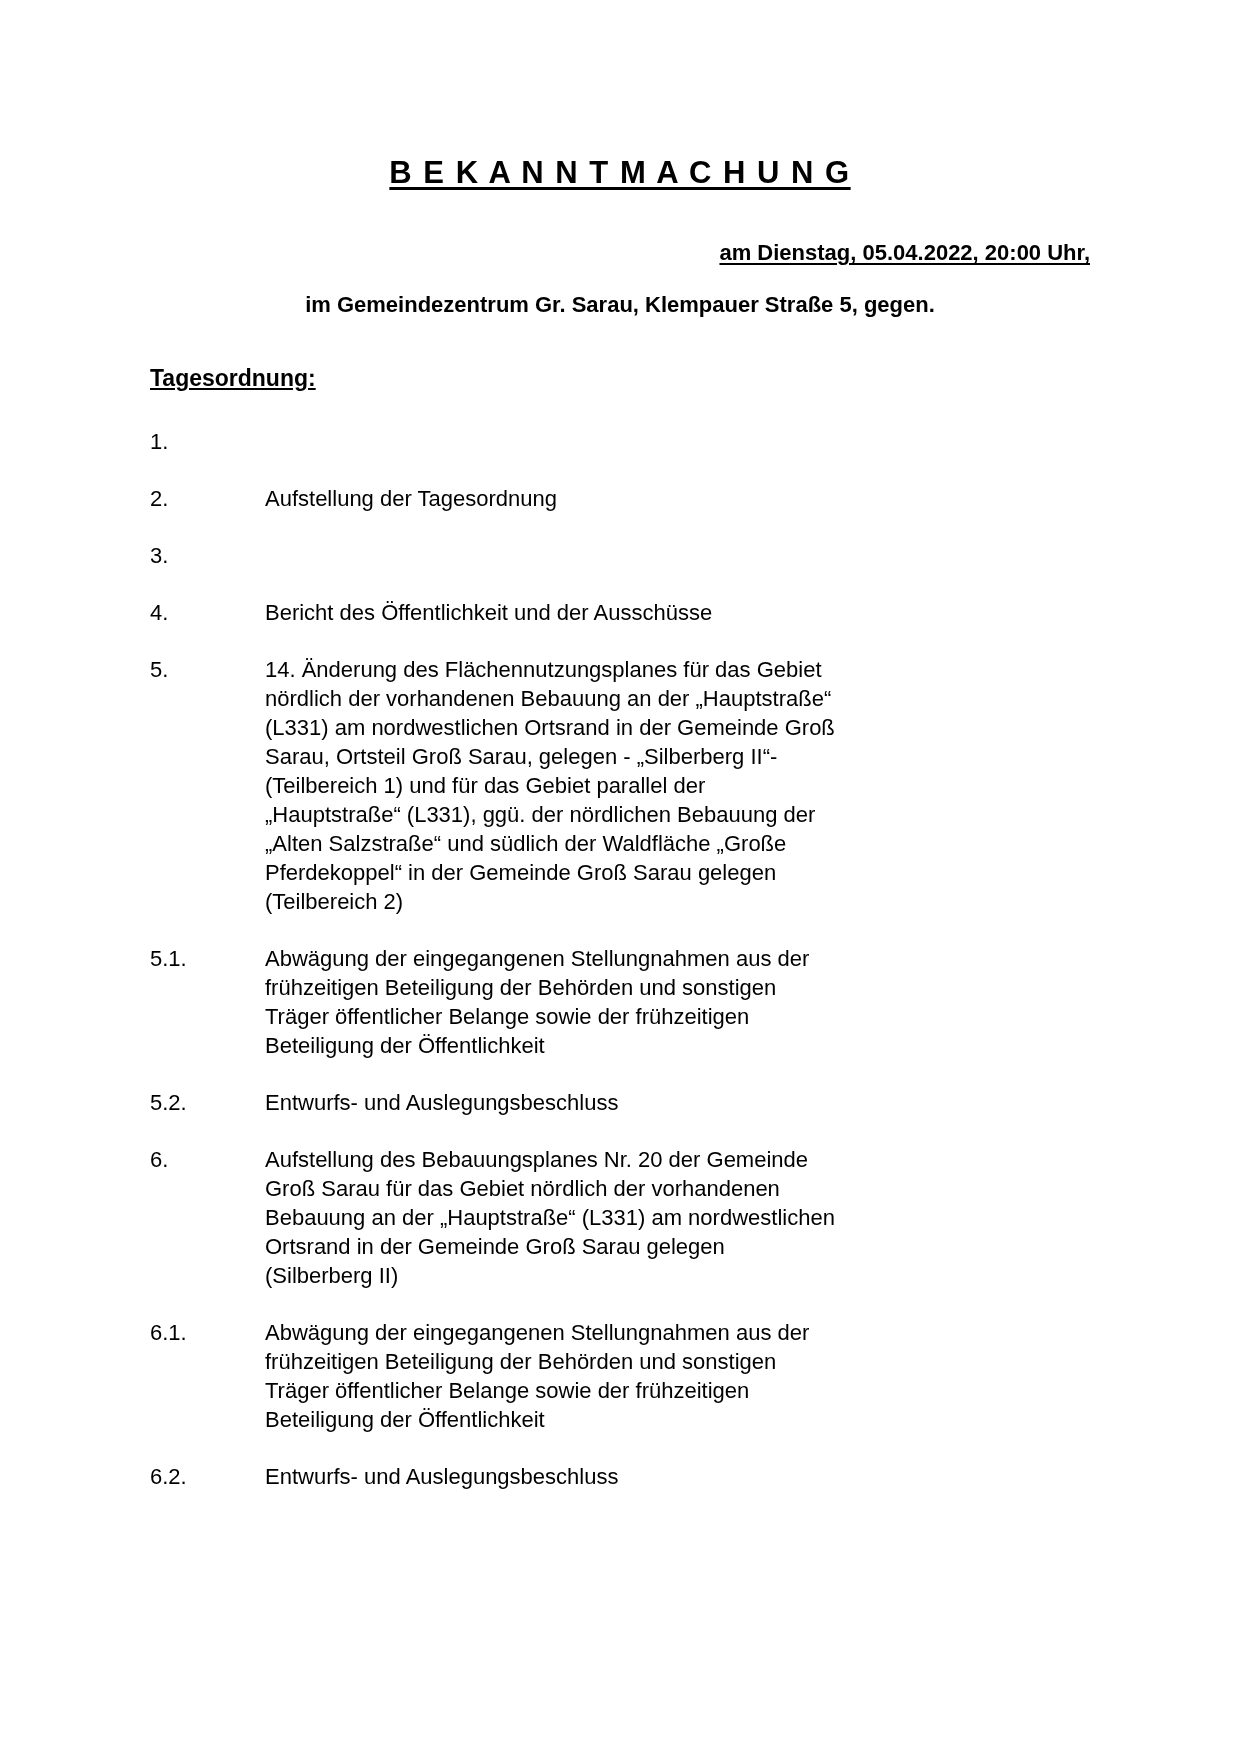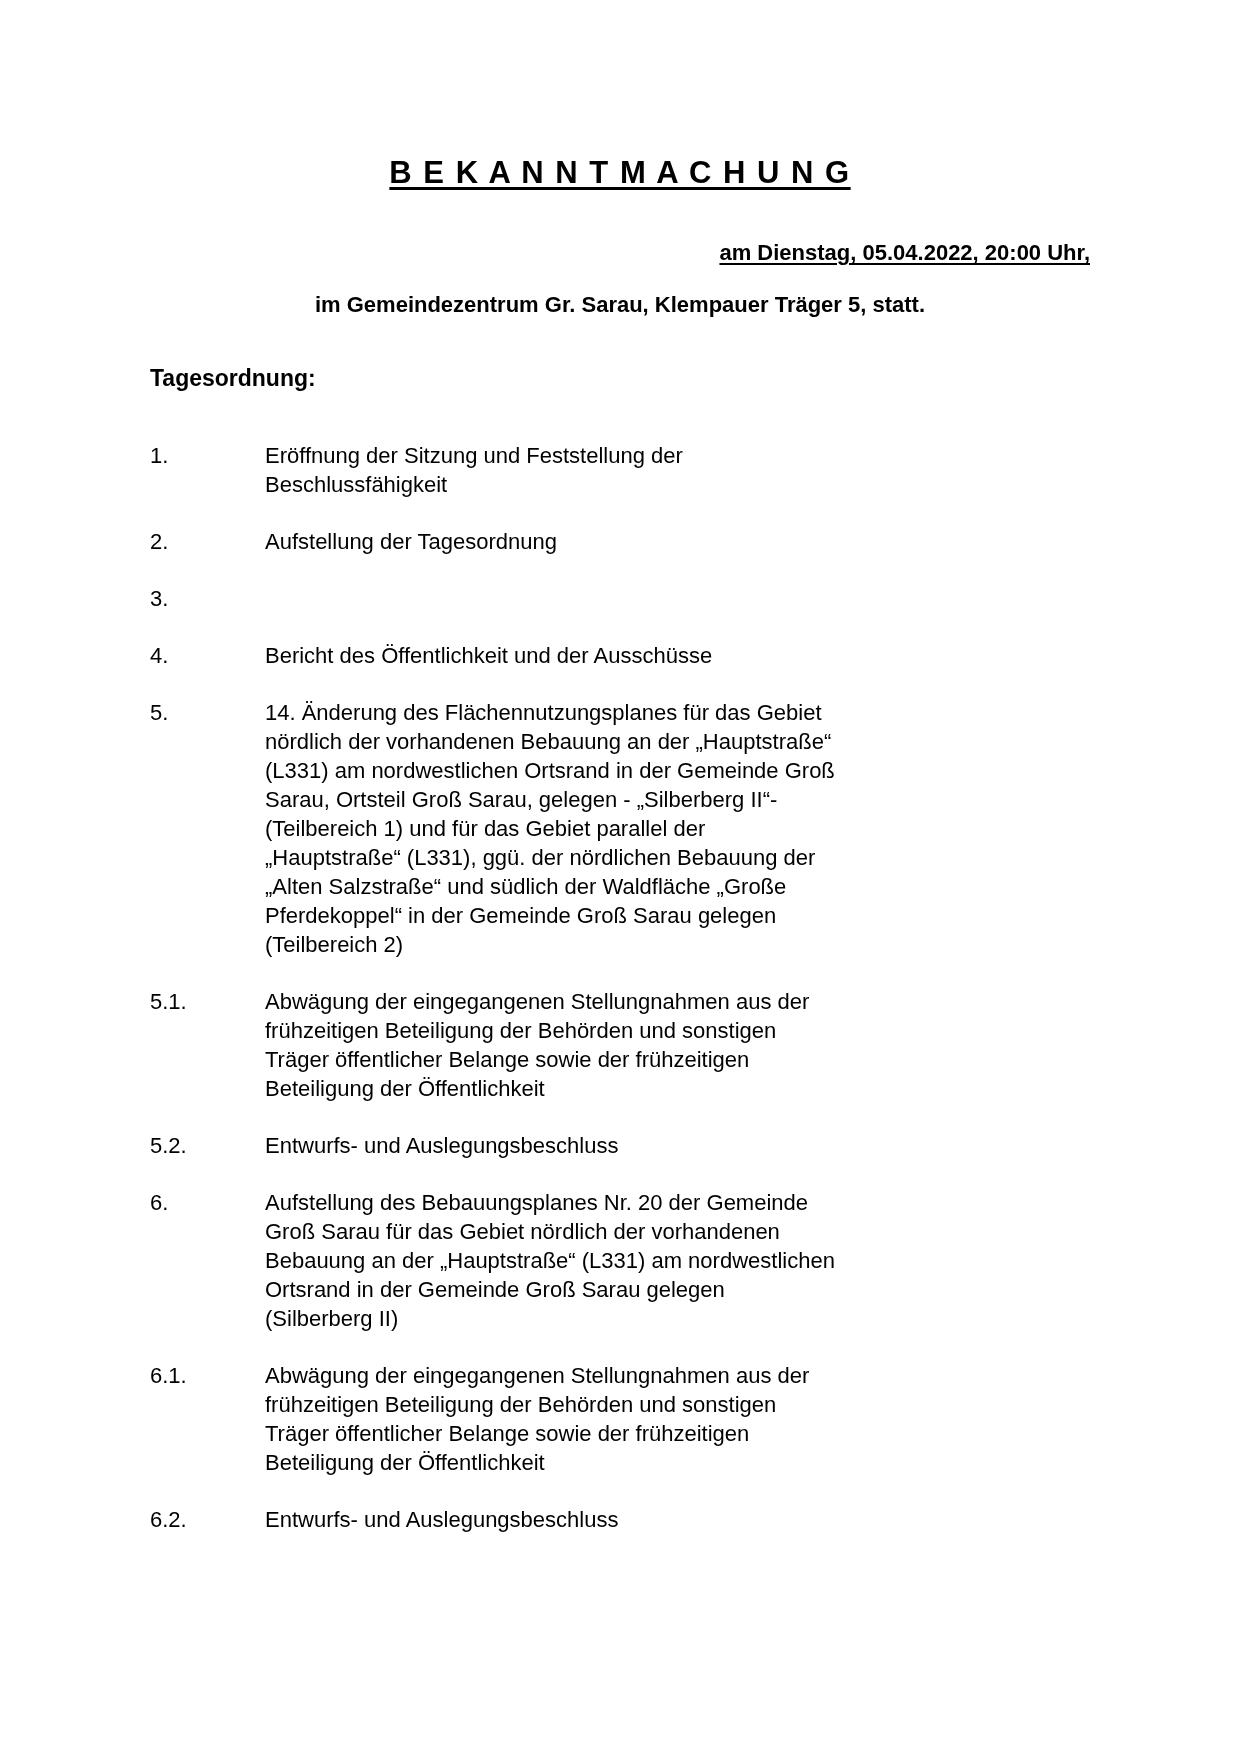--- a/index.html
+++ b/index.html
@@ -39,21 +39,22 @@
   }
   .intro-line.underlined {
     text-decoration: underline;
     text-underline-offset: 3px;
     text-align: right;
   }
   .agenda-heading {
     font-size: 23px;
     line-height: 30px;
     font-weight: bold;
-    margin: 43px 0 48px 0;
+    margin: 43px 0 34px 0;
+    text-decoration: underline;
   }
   .agenda {
     font-size: 22px;
     line-height: 29px;
     font-weight: normal;
   }
   .agenda-row {
     display: flex;
     align-items: flex-start;
     margin: 0 0 28px 0;
@@ -71,30 +72,28 @@
 </head>
 <body>
 
 <div class="page">
 
   <div class="title">B E K A N N T M A C H U N G</div>
 
 
   <div class="intro-line underlined">am Dienstag, 05.04.2022, 20:00 Uhr,</div>
 
-  <div class="intro-line">im Gemeindezentrum Gr. Sarau, Klempauer Träger 5, statt.</div>
+  <div class="intro-line">im Gemeindezentrum Gr. Sarau, Klempauer Straße 5, gegen.</div>
 
   <div class="agenda-heading">Tagesordnung:</div>
 
   <div class="agenda">
 
     <div class="agenda-row">
       <div class="agenda-num">1.</div>
-      <div class="agenda-text">Eröffnung der Sitzung und Feststellung der
-Beschlussfähigkeit</div>
     </div>
 
     <div class="agenda-row">
       <div class="agenda-num">2.</div>
       <div class="agenda-text">Aufstellung der Tagesordnung</div>
     </div>
 
     <div class="agenda-row">
       <div class="agenda-num">3.</div>
     </div>

